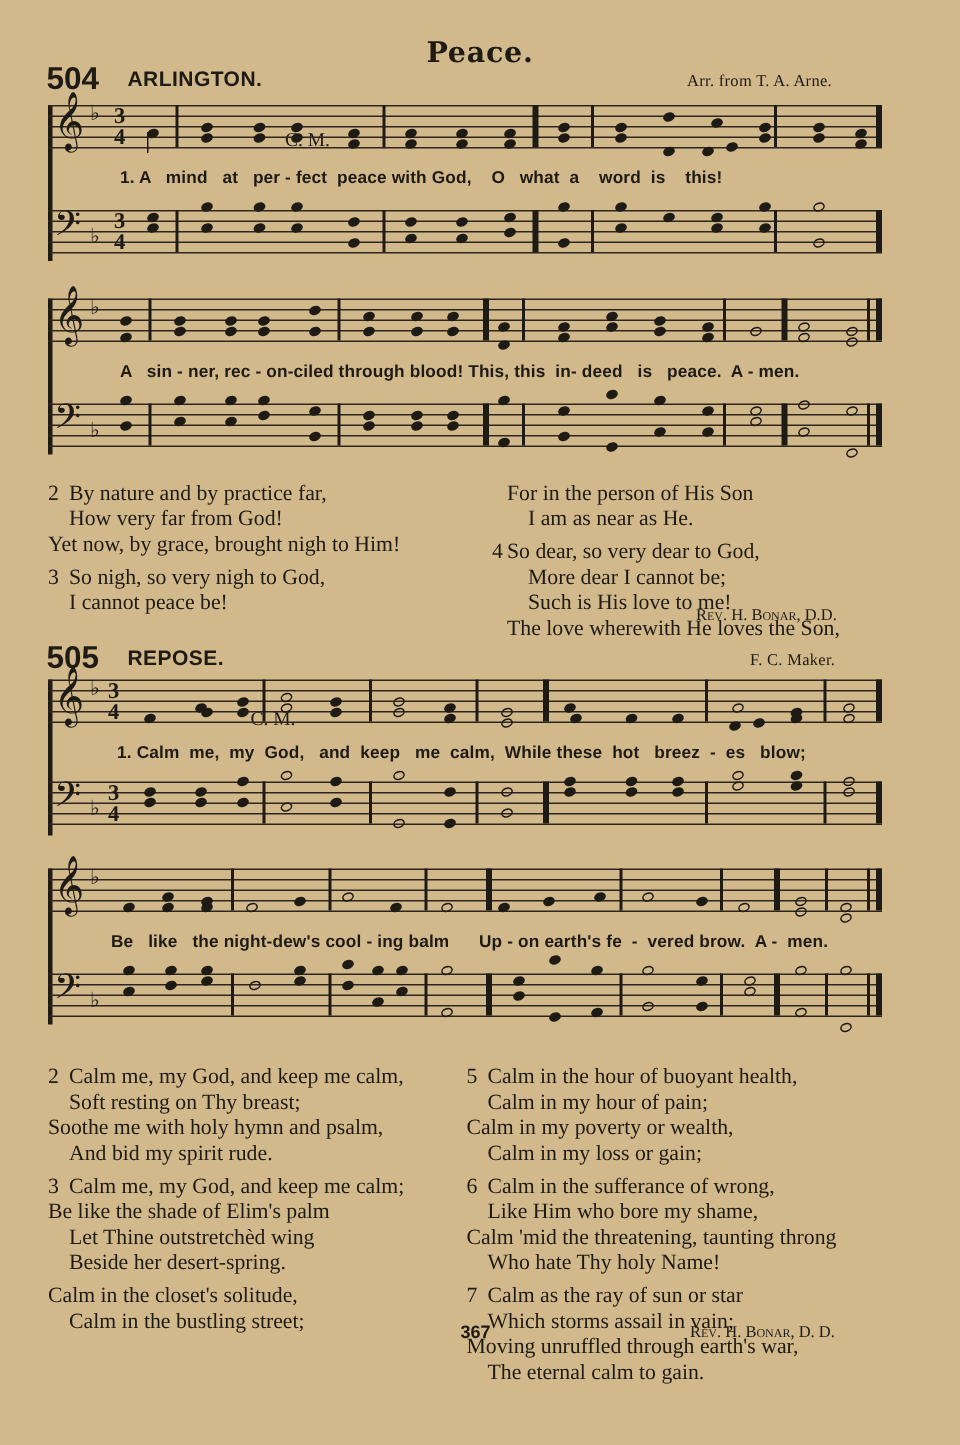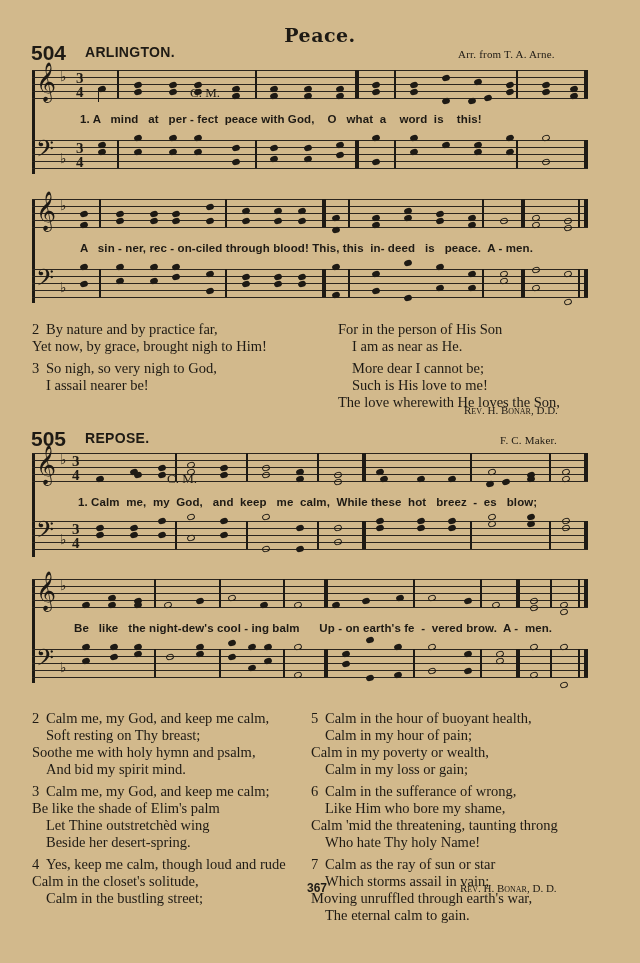--- a/index.html
+++ b/index.html
@@ -251,33 +251,35 @@
   <div class="note half" style="left:500px; top:70px;"></div>
     <div class="note half" style="left:500px; top:88px;"></div>
   <div class="note half" style="left:532px; top:74px;"></div>
     <div class="note half" style="left:532px; top:102px;"></div>
   <div class="lyric" style="top:45px; left:48px;">A   sin - ner, rec - on-ciled through blood! This, this  in- deed   is   peace.  A - men.</div>
 </div>
 
 <div class="verses" style="left:32px; top:321px; width:300px;">
   <div class="verse">
     <div class="l"><span class="num" style="width:14px">2</span><span>By nature and by practice far,</span></div>
+    <div class="l" style="padding-left:14px">How very far from God!</div>
     <div class="l">Yet now, by grace, brought nigh to Him!</div>
   </div>
   <div class="verse">
     <div class="l"><span class="num" style="width:14px">3</span><span>So nigh, so very nigh to God,</span></div>
-    <div class="l" style="padding-left:14px">I assail nearer be!</div>
+    <div class="l" style="padding-left:14px">I cannot peace be!</div>
   </div>
 </div>
 <div class="verses" style="left:328px; top:321px; width:300px;">
   <div class="verse">
     <div class="l" style="padding-left:10px">For in the person of His Son</div>
     <div class="l" style="padding-left:24px">I am as near as He.</div>
   </div>
   <div class="verse">
+    <div class="l"><span class="num" style="width:10px">4</span><span>So dear, so very dear to God,</span></div>
     <div class="l" style="padding-left:24px">More dear I cannot be;</div>
     <div class="l" style="padding-left:24px">Such is His love to me!</div>
     <div class="l" style="padding-left:10px">The love wherewith He loves the Son,</div>
   </div>
 </div>
 <div class="abs author" style="left:464px; top:404px;">Rev. H. Bonar, D.D.</div>
 
 <div class="abs hymn-num" style="left:31px; top:427px;">505</div>
 <div class="abs tune-name" style="left:85px; top:430px;">REPOSE.</div>
 <div class="abs meter" style="left:167px; top:431px;">C. M.</div>
@@ -470,30 +472,29 @@
   <div class="note half" style="left:528px; top:67px;"></div>
     <div class="note half" style="left:528px; top:105px;"></div>
   <div class="lyric" style="top:45px; left:42px;">Be   like   the night-dew's cool - ing balm      Up - on earth's fe  -  vered brow.  A -  men.</div>
 </div>
 
 <div class="verses" style="left:32px; top:710px; width:280px;">
   <div class="verse">
     <div class="l"><span class="num" style="width:14px">2</span><span>Calm me, my God, and keep me calm,</span></div>
     <div class="l" style="padding-left:14px">Soft resting on Thy breast;</div>
     <div class="l">Soothe me with holy hymn and psalm,</div>
-    <div class="l" style="padding-left:14px">And bid my spirit mind.</div>
+    <div class="l" style="padding-left:14px">And bid my spirit rude.</div>
   </div>
   <div class="verse">
     <div class="l"><span class="num" style="width:14px">3</span><span>Calm me, my God, and keep me calm;</span></div>
     <div class="l">Be like the shade of Elim's palm</div>
     <div class="l" style="padding-left:14px">Let Thine outstretchèd wing</div>
     <div class="l" style="padding-left:14px">Beside her desert-spring.</div>
   </div>
   <div class="verse">
-    <div class="l"><span class="num" style="width:14px">4</span><span>Yes, keep me calm, though loud and rude</span></div>
     <div class="l">Calm in the closet's solitude,</div>
     <div class="l" style="padding-left:14px">Calm in the bustling street;</div>
   </div>
 </div>
 <div class="verses" style="left:311px; top:710px; width:320px;">
   <div class="verse">
     <div class="l"><span class="num" style="width:14px">5</span><span>Calm in the hour of buoyant health,</span></div>
     <div class="l" style="padding-left:14px">Calm in my hour of pain;</div>
     <div class="l">Calm in my poverty or wealth,</div>
     <div class="l" style="padding-left:14px">Calm in my loss or gain;</div>

